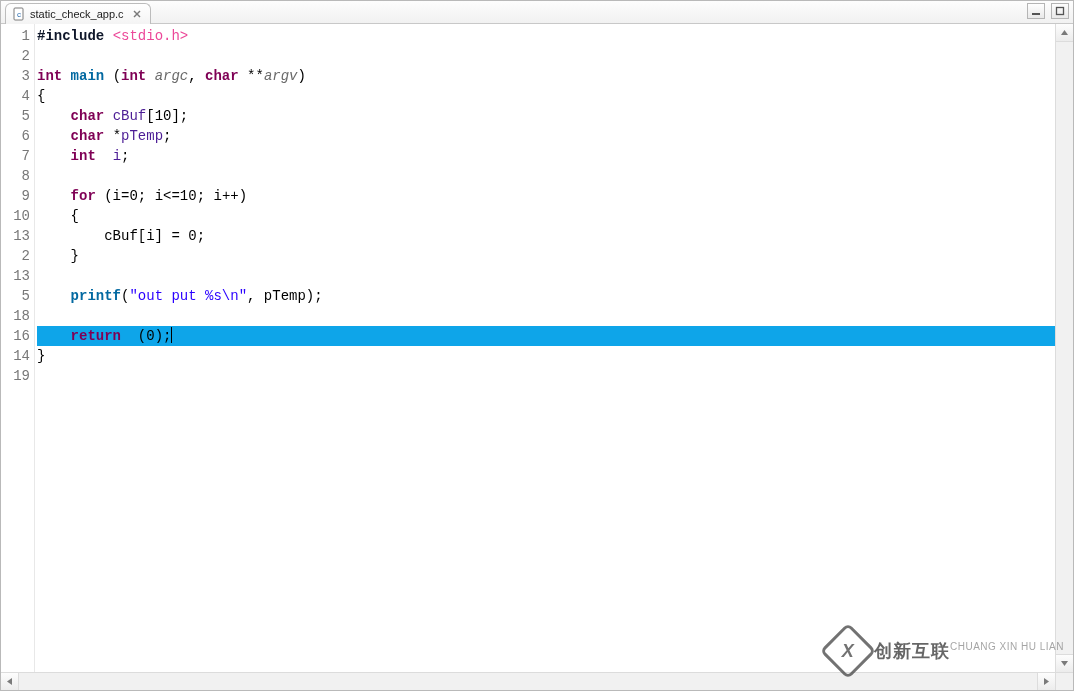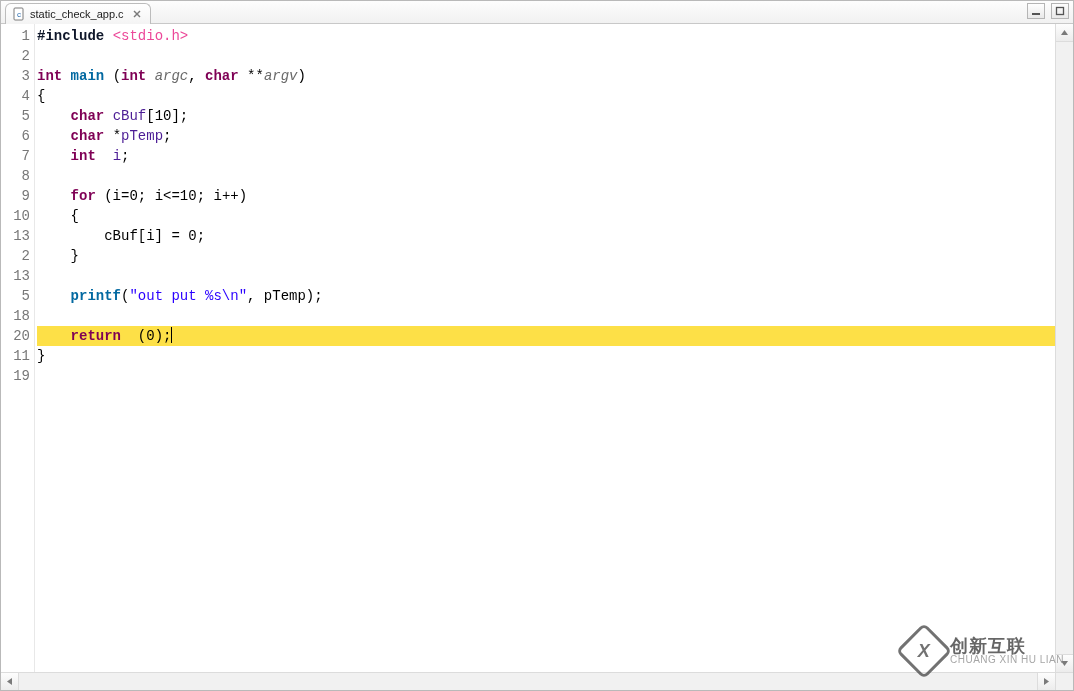--- a/index.html
+++ b/index.html
@@ -102,21 +102,21 @@
     font-family: Consolas, "Courier New", monospace;
     font-size: 14px;
     line-height: 20px;
     padding-top: 2px;
     padding-left: 2px;
     white-space: pre;
     overflow: hidden;
   }
   .code .line { height:20px; position:relative; }
   .line.current {
-    background: #fde047;
+    background: #0ea5e9;
   }
   .caret {
     display:inline-block;
     width:1px;
     height:16px;
     background:#000;
     vertical-align:middle;
     position:relative;
     top:-1px;
   }
@@ -172,21 +172,21 @@
     width:34px; height:34px;
     border:3px solid #444;
     transform: rotate(45deg);
     border-radius:6px;
     display:flex; align-items:center; justify-content:center;
     color:#444;
     font-weight:bold;
     font-size:18px;
   }
   .watermark .logo span { transform: rotate(-45deg); font-style:italic; }
-  .watermark .txt { display:flex; flex-direction:column; line-height:1; }
+  .watermark .txt { display:flex; flex-direction:row; line-height:1; }
   .watermark .txt .cn { font-size:18px; font-weight:600; color:#333; letter-spacing:1px; }
   .watermark .txt .en { font-size:10px; color:#888; letter-spacing:0.5px; }
 
   .body-row { flex:1; display:flex; overflow:hidden; }
   .bottom-row { display:flex; }
 </style>
 </head>
 <body>
 
 <div class="outer">
@@ -232,22 +232,22 @@
           <div class="ln">6</div>
           <div class="ln">7</div>
           <div class="ln">8</div>
           <div class="ln">9</div>
           <div class="ln">10</div>
           <div class="ln">13</div>
           <div class="ln">2</div>
           <div class="ln">13</div>
           <div class="ln">5</div>
           <div class="ln">18</div>
-          <div class="ln">20</div>
-          <div class="ln">11</div>
+          <div class="ln">16</div>
+          <div class="ln">14</div>
           <div class="ln">19</div>
         </div>
       <div class="code" id="code"><div class="line"><span class="pp">#include </span><span class="inc">&lt;stdio.h&gt;</span></div><div class="line">&nbsp;</div><div class="line"><span class="type">int </span><span class="fn">main </span><span class="op">(</span><span class="type">int </span><span class="var">argc</span><span class="op">, </span><span class="type">char </span><span class="op">**</span><span class="var">argv</span><span class="op">)</span></div><div class="line"><span class="op">{</span></div><div class="line"><span>    </span><span class="type">char </span><span class="id">cBuf</span><span class="op">[</span><span class="num">10</span><span class="op">];</span></div><div class="line"><span>    </span><span class="type">char </span><span class="op">*</span><span class="id">pTemp</span><span class="op">;</span></div><div class="line"><span>    </span><span class="type">int  </span><span class="id">i</span><span class="op">;</span></div><div class="line">&nbsp;</div><div class="line"><span>    </span><span class="kw">for </span><span class="op">(i</span><span class="op">=</span><span class="num">0</span><span class="op">; i&lt;</span><span class="op">=</span><span class="num">10</span><span class="op">; i++)</span></div><div class="line"><span class="op">    {</span></div><div class="line"><span class="op">        cBuf[i] </span><span class="op">=</span><span> </span><span class="num">0</span><span class="op">;</span></div><div class="line"><span class="op">    }</span></div><div class="line">&nbsp;</div><div class="line"><span>    </span><span class="fn">printf</span><span class="op">(</span><span class="str">"out put %s\n"</span><span class="op">, pTemp);</span></div><div class="line">&nbsp;</div><div class="line current"><span>    </span><span class="kw">return  </span><span class="op">(</span><span class="num">0</span><span class="op">);</span><span class="caret"></span></div><div class="line"><span class="op">}</span></div><div class="line">&nbsp;</div></div>
     </div>
     <div class="scrollbar-v">
       <div class="scroll-btn">
         <svg width="9" height="9" viewBox="0 0 9 9">
             <polygon points="4.5,2 8,7 1,7" fill="#7a7a7a"></polygon>
           </svg>
       </div>

